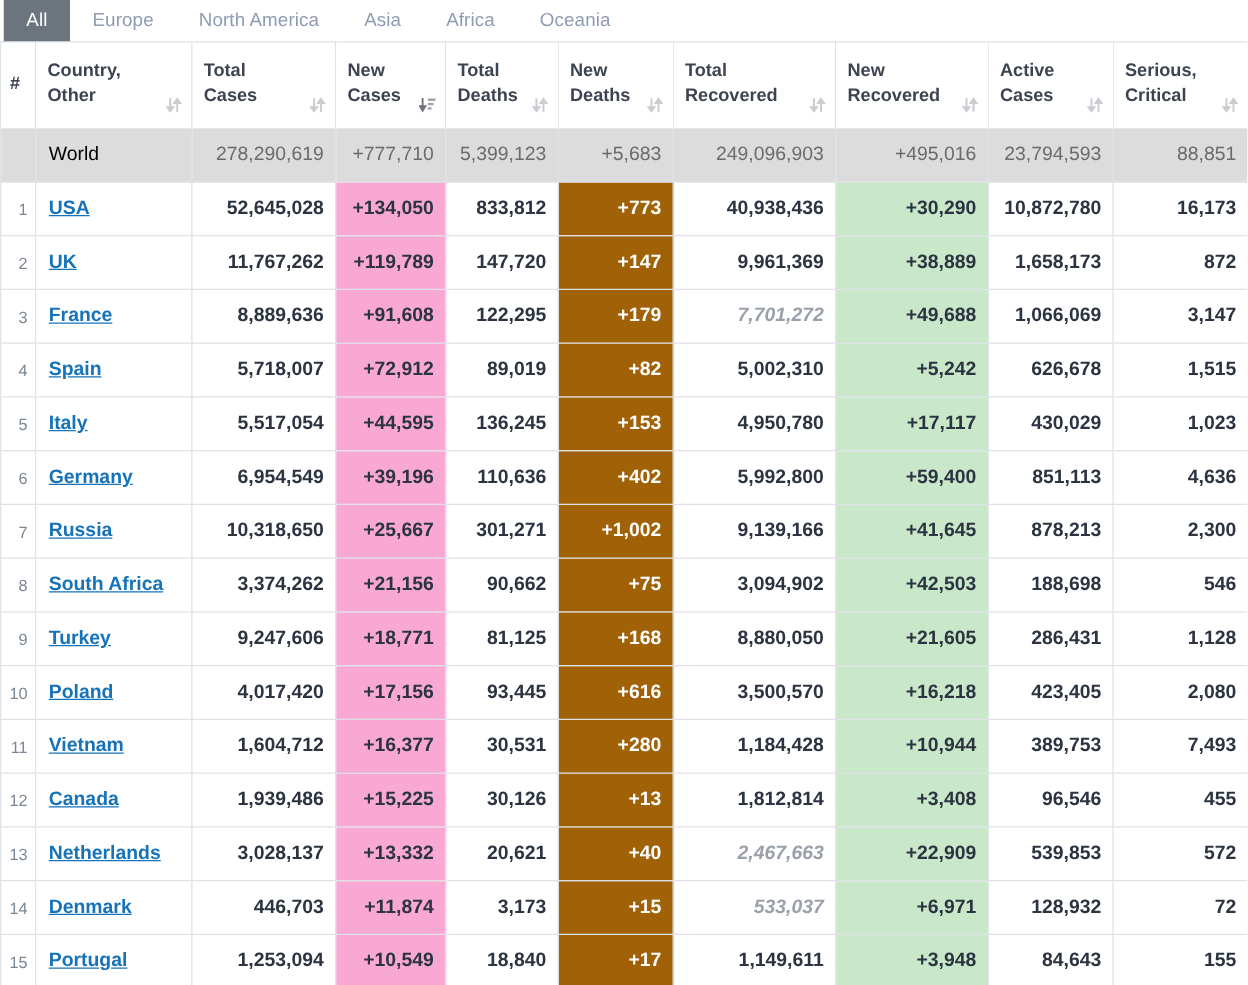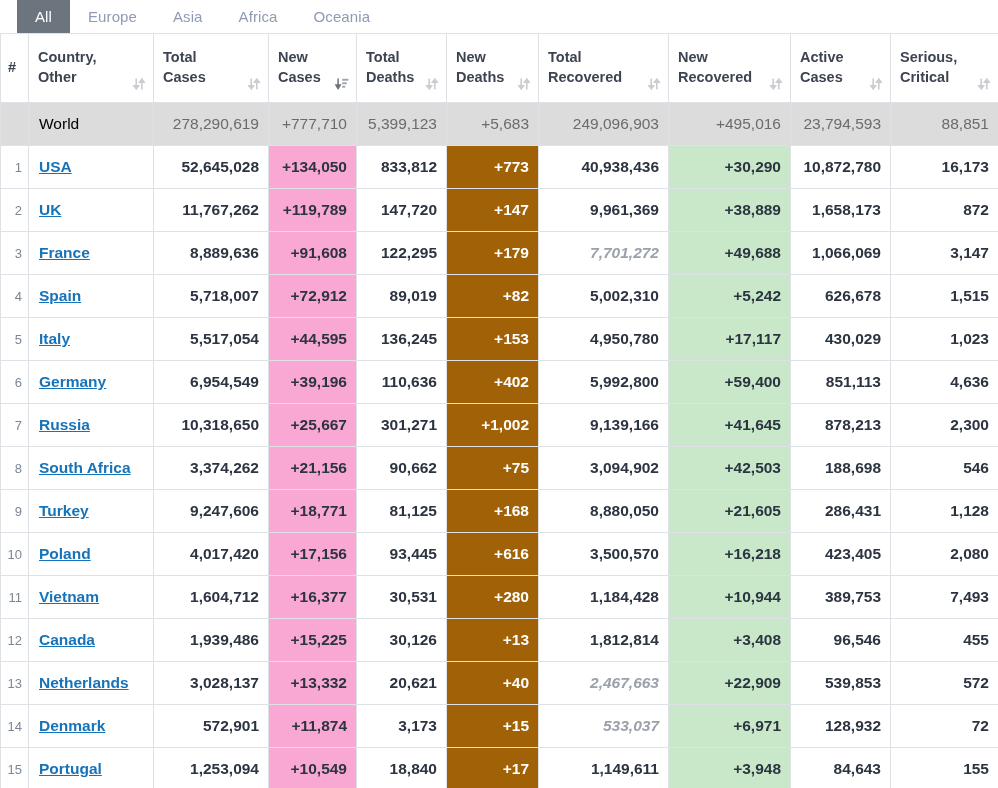--- a/index.html
+++ b/index.html
@@ -15,21 +15,21 @@
     overflow: hidden;
     background: #ffffff;
   }
 
   
   .tabbar {
     height: 33px;
     display: flex;
     align-items: stretch;
     background: #ffffff;
-    padding-left: 17px;
+    padding-left: 3px;
     box-sizing: border-box;
   }
   .tab {
     display: flex;
     align-items: center;
     justify-content: center;
     padding: 0 18px;
     font-size: 15px;
     color: #8f9bb3;
     cursor: pointer;
@@ -134,20 +134,21 @@
   td.muted     { color: #9aa1ab; font-style: italic; font-weight: bold; }
 </style>
 </head>
 <body>
 
 <div id="app">
 
   <div class="tabbar" id="tabbar">
       <div class="tab active">All</div>
       <div class="tab">Europe</div>
+      <div class="tab">North America</div>
       <div class="tab">Asia</div>
       <div class="tab">Africa</div>
       <div class="tab">Oceania</div>
     </div>
 
   <table class="stats">
     <colgroup>
       <col style="width:28px">
       <col style="width:125px">
       <col style="width:115px">
@@ -396,21 +397,21 @@
           <td>20,621</td>
           <td class="hl-red">+40</td>
           <td class="muted">2,467,663</td>
           <td class="hl-green">+22,909</td>
           <td>539,853</td>
           <td>572</td>
         </tr>
         <tr>
           <td class="num">14</td>
           <td class="country"><a>Denmark</a></td>
-          <td>572,901</td>
+          <td>446,703</td>
           <td class="hl-yellow">+11,874</td>
           <td>3,173</td>
           <td class="hl-red">+15</td>
           <td class="muted">533,037</td>
           <td class="hl-green">+6,971</td>
           <td>128,932</td>
           <td>72</td>
         </tr>
         <tr>
           <td class="num">15</td>

